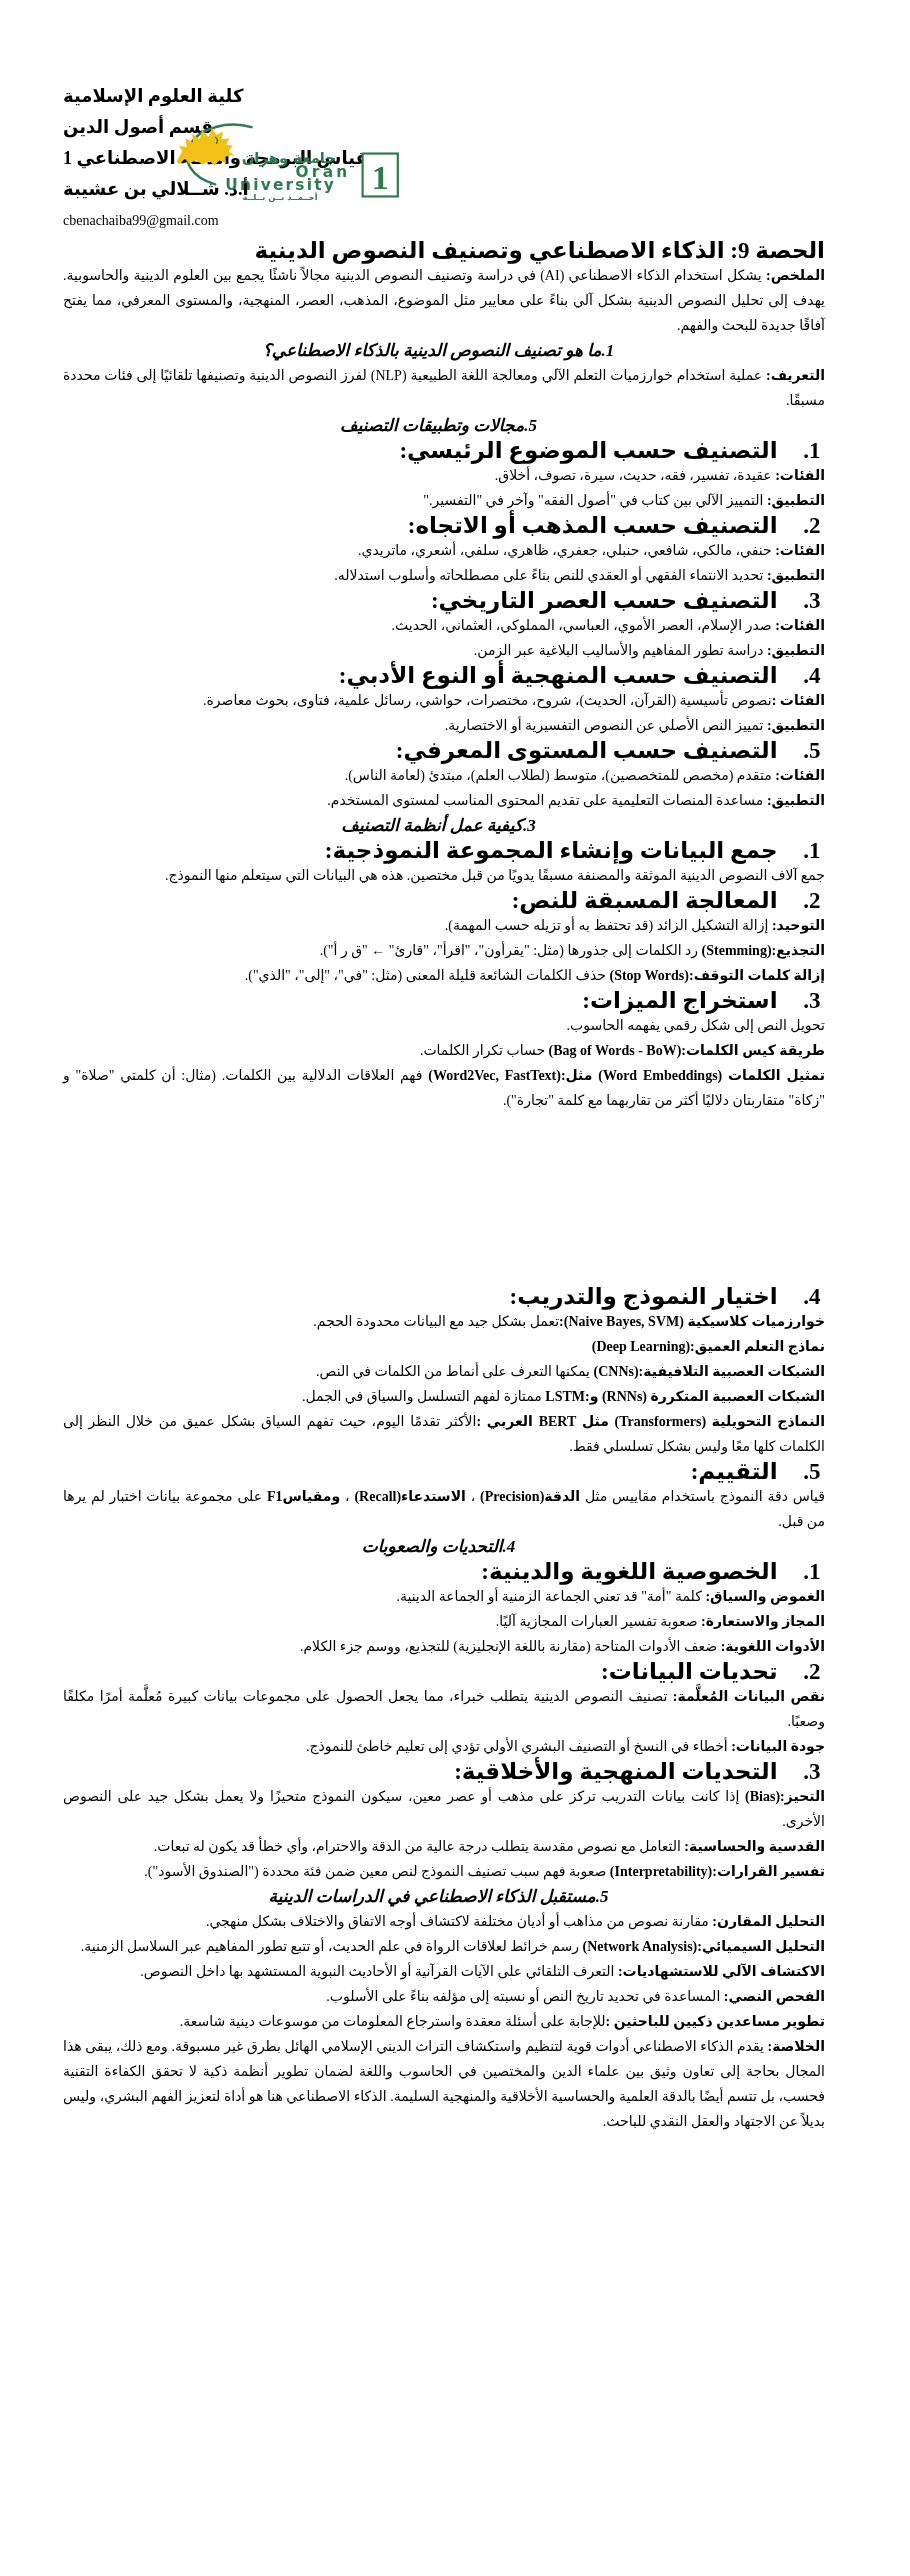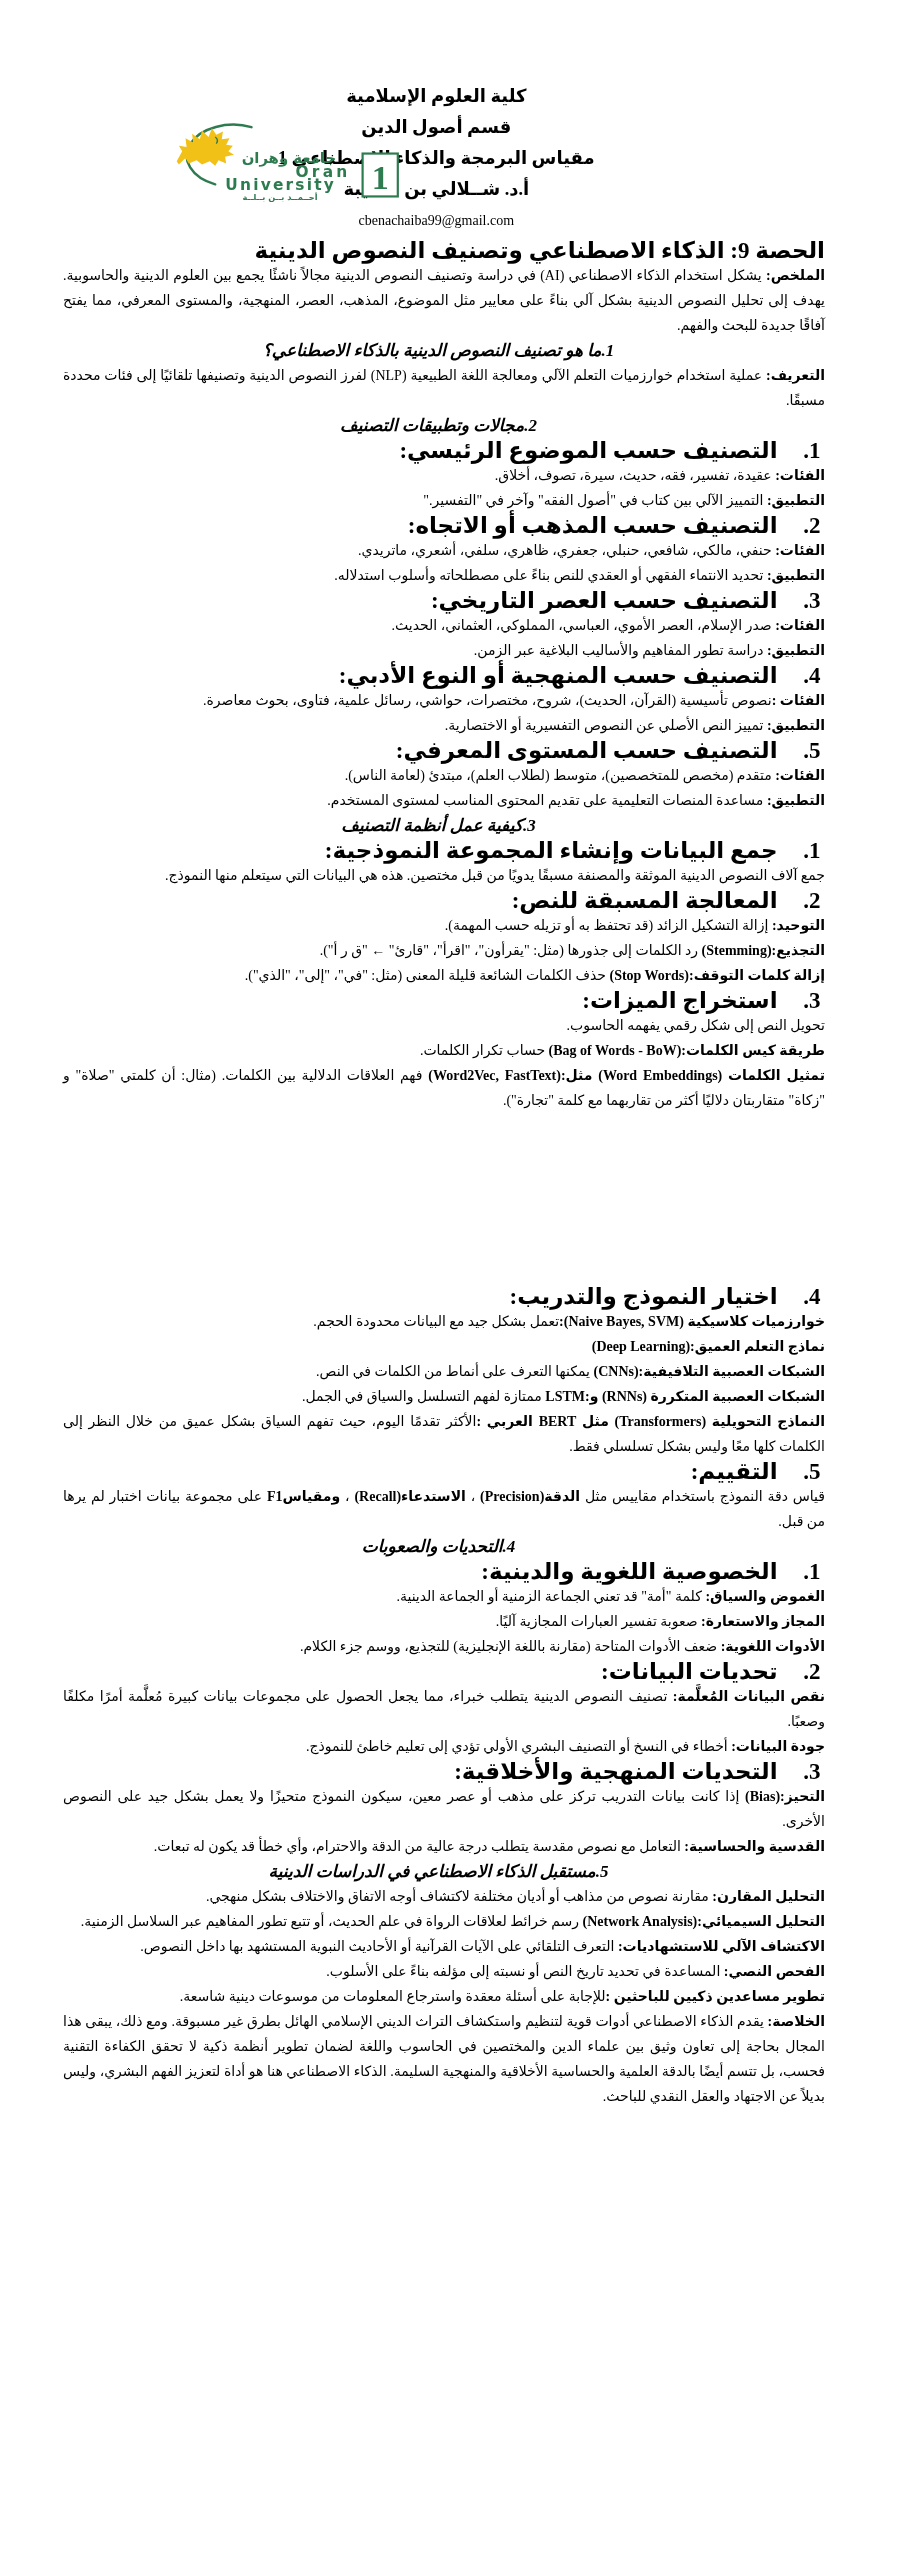--- a/index.html
+++ b/index.html
@@ -9,21 +9,21 @@
     font-family:"Liberation Serif","DejaVu Sans",serif;
   }
   .page{
     position:absolute;inset:0;box-sizing:border-box;
     padding:81px 86px 0 63px;
     direction:rtl;
   }
   
   .logo{position:absolute;left:158px;top:115px;width:242px;height:87px;}
   
-  .doc-header{text-align:center;padding-left:0;padding-right:15.4px;
+  .doc-header{text-align:left;padding-left:0;padding-right:15.4px;
     font-weight:bold;font-size:18px;line-height:31px;}
   .doc-header .email{font-weight:normal;font-size:14px;}
   
   p{margin:0;}
   .title{font-weight:bold;font-size:23px;line-height:25px;margin-top:2.2px;}
   .para{font-size:14px;line-height:25px;text-align:justify;}
   .para .lead,.para b{font-weight:bold;}
   .bold{font-weight:bold;}
   .numh{font-size:23px;line-height:25px;font-weight:bold;padding-right:4.4px;text-align:right;}
   .numh .num{display:inline-block;width:43px;text-align:right;}
@@ -56,21 +56,21 @@
     <div class="hline">مقياس البرمجة والذكاء الاصطناعي 1</div>
     <div class="hline">أ.د. شــلالي بن عشيبة</div>
     <div class="hline email"><bdi dir="ltr">cbenachaiba99@gmail.com</bdi></div>
   </div>
 
   <p class="title">الحصة 9: الذكاء الاصطناعي وتصنيف النصوص الدينية</p>
 
   <p class="para"><b class="lead">الملخص:</b><span> يشكل استخدام الذكاء الاصطناعي (AI) في دراسة وتصنيف النصوص الدينية مجالاً ناشئًا يجمع بين العلوم الدينية والحاسوبية. يهدف إلى تحليل النصوص الدينية بشكل آلي بناءً على معايير مثل الموضوع، المذهب، العصر، المنهجية، والمستوى المعرفي، مما يفتح آفاقًا جديدة للبحث والفهم.</span></p>
   <p class="ith">1.ما هو تصنيف النصوص الدينية بالذكاء الاصطناعي؟</p>
   <p class="para"><b class="lead">التعريف:</b><span> عملية استخدام خوارزميات التعلم الآلي ومعالجة اللغة الطبيعية (NLP) لفرز النصوص الدينية وتصنيفها تلقائيًا إلى فئات محددة مسبقًا.</span></p>
-  <p class="ith">2.مجالات وتطبيقات التصنيف</p>
+  <p class="ith">5.مجالات وتطبيقات التصنيف</p>
 
   <p class="numh"><span class="num">1.</span><span class="nt">التصنيف حسب الموضوع الرئيسي:</span></p>
   <p class="para"><b class="lead">الفئات:</b><span> عقيدة، تفسير، فقه، حديث، سيرة، تصوف، أخلاق.</span></p>
   <p class="para"><b class="lead">التطبيق:</b><span> التمييز الآلي بين كتاب في "أصول الفقه" وآخر في "التفسير."</span></p>
 
   <p class="numh"><span class="num">2.</span><span class="nt">التصنيف حسب المذهب أو الاتجاه:</span></p>
   <p class="para"><b class="lead">الفئات:</b><span> حنفي، مالكي، شافعي، حنبلي، جعفري، ظاهري، سلفي، أشعري، ماتريدي.</span></p>
   <p class="para"><b class="lead">التطبيق:</b><span> تحديد الانتماء الفقهي أو العقدي للنص بناءً على مصطلحاته وأسلوب استدلاله.</span></p>
 
   <p class="numh"><span class="num">3.</span><span class="nt">التصنيف حسب العصر التاريخي:</span></p>
@@ -112,20 +112,21 @@
   <p class="numh"><span class="num">1.</span><span class="nt">الخصوصية اللغوية والدينية:</span></p>
   <p class="para"><b class="lead">الغموض والسياق:</b><span> كلمة "أمة" قد تعني الجماعة الزمنية أو الجماعة الدينية.</span></p>
   <p class="para"><b class="lead">المجاز والاستعارة:</b><span> صعوبة تفسير العبارات المجازية آليًا.</span></p>
   <p class="para"><b class="lead">الأدوات اللغوية:</b><span> ضعف الأدوات المتاحة (مقارنة باللغة الإنجليزية) للتجذيع، ووسم جزء الكلام.</span></p>
   <p class="numh"><span class="num">2.</span><span class="nt">تحديات البيانات:</span></p>
   <p class="para"><b class="lead">نقص البيانات المُعلَّمة:</b><span> تصنيف النصوص الدينية يتطلب خبراء، مما يجعل الحصول على مجموعات بيانات كبيرة مُعلَّمة أمرًا مكلفًا وصعبًا.</span></p>
   <p class="para"><b class="lead">جودة البيانات:</b><span> أخطاء في النسخ أو التصنيف البشري الأولي تؤدي إلى تعليم خاطئ للنموذج.</span></p>
   <p class="numh"><span class="num">3.</span><span class="nt">التحديات المنهجية والأخلاقية:</span></p>
   <p class="para"><b class="lead">التحيز:(Bias)</b><span> إذا كانت بيانات التدريب تركز على مذهب أو عصر معين، سيكون النموذج متحيزًا ولا يعمل بشكل جيد على النصوص الأخرى.</span></p>
   <p class="para"><b class="lead">القدسية والحساسية:</b><span> التعامل مع نصوص مقدسة يتطلب درجة عالية من الدقة والاحترام، وأي خطأ قد يكون له تبعات.</span></p>
+  <p class="para"><b class="lead">تفسير القرارات:(Interpretability)</b><span> صعوبة فهم سبب تصنيف النموذج لنص معين ضمن فئة محددة ("الصندوق الأسود").</span></p>
 
   <p class="ith">5.مستقبل الذكاء الاصطناعي في الدراسات الدينية</p>
   <p class="para"><b class="lead">التحليل المقارن:</b><span> مقارنة نصوص من مذاهب أو أديان مختلفة لاكتشاف أوجه الاتفاق والاختلاف بشكل منهجي.</span></p>
   <p class="para"><b class="lead">التحليل السيميائي:(Network Analysis)</b><span> رسم خرائط لعلاقات الرواة في علم الحديث، أو تتبع تطور المفاهيم عبر السلاسل الزمنية.</span></p>
   <p class="para"><b class="lead">الاكتشاف الآلي للاستشهاديات:</b><span> التعرف التلقائي على الآيات القرآنية أو الأحاديث النبوية المستشهد بها داخل النصوص.</span></p>
   <p class="para"><b class="lead">الفحص النصي:</b><span> المساعدة في تحديد تاريخ النص أو نسبته إلى مؤلفه بناءً على الأسلوب.</span></p>
   <p class="para"><b class="lead">تطوير مساعدين ذكيين للباحثين :</b><span>للإجابة على أسئلة معقدة واسترجاع المعلومات من موسوعات دينية شاسعة.</span></p>
   <p class="para"><b class="lead">الخلاصة:</b><span> يقدم الذكاء الاصطناعي أدوات قوية لتنظيم واستكشاف التراث الديني الإسلامي الهائل بطرق غير مسبوقة. ومع ذلك، يبقى هذا المجال بحاجة إلى تعاون وثيق بين علماء الدين والمختصين في الحاسوب واللغة لضمان تطوير أنظمة ذكية لا تحقق الكفاءة التقنية فحسب، بل تتسم أيضًا بالدقة العلمية والحساسية الأخلاقية والمنهجية السليمة. الذكاء الاصطناعي هنا هو أداة لتعزيز الفهم البشري، وليس بديلاً عن الاجتهاد والعقل النقدي للباحث.</span></p>
 
 </div>

